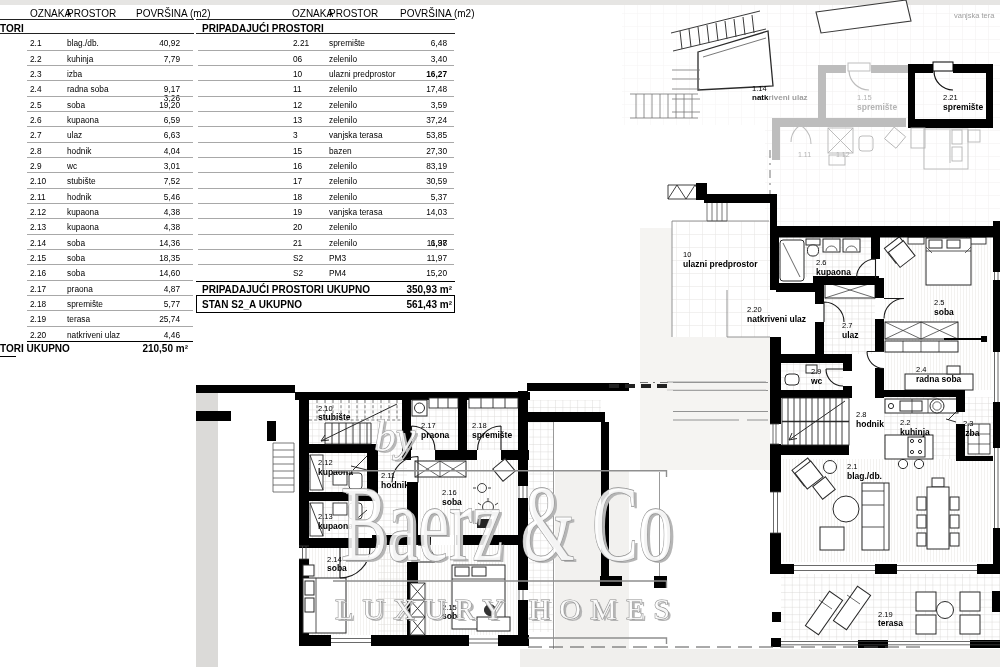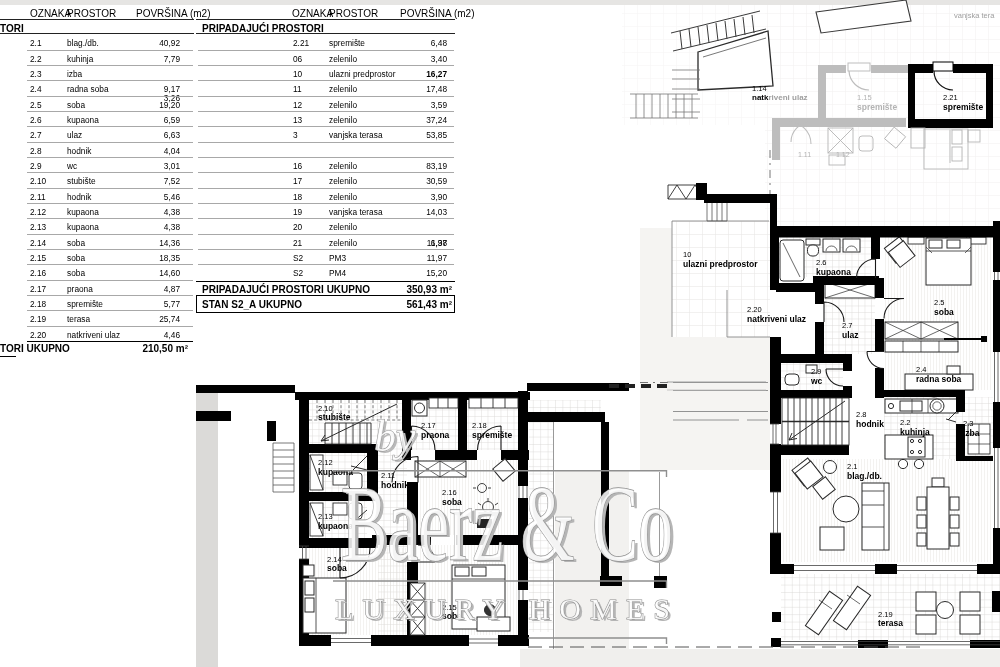--- a/index.html
+++ b/index.html
@@ -190,37 +190,42 @@
 <span style="position:absolute;left:133px;">zelenilo</span>
 <span style="position:absolute;right:8px;">37,24</span>
 </div>
 <div class="sep" style="left:2px;top:126.4px;width:256px;"></div>
 <div class="tr" style="top:128.2px;">
 <span style="position:absolute;left:97px;">3</span>
 <span style="position:absolute;left:133px;">vanjska terasa</span>
 <span style="position:absolute;right:8px;">53,85</span>
 </div>
 <div class="sep" style="left:2px;top:141.7px;width:256px;"></div>
+<div class="tr" style="top:143.5px;">
+<span style="position:absolute;left:97px;">15</span>
+<span style="position:absolute;left:133px;">bazen</span>
+<span style="position:absolute;right:8px;">27,30</span>
+</div>
 <div class="sep" style="left:2px;top:157.0px;width:256px;"></div>
 <div class="tr" style="top:158.8px;">
 <span style="position:absolute;left:97px;">16</span>
 <span style="position:absolute;left:133px;">zelenilo</span>
 <span style="position:absolute;right:8px;">83,19</span>
 </div>
 <div class="sep" style="left:2px;top:172.4px;width:256px;"></div>
 <div class="tr" style="top:174.2px;">
 <span style="position:absolute;left:97px;">17</span>
 <span style="position:absolute;left:133px;">zelenilo</span>
 <span style="position:absolute;right:8px;">30,59</span>
 </div>
 <div class="sep" style="left:2px;top:187.7px;width:256px;"></div>
 <div class="tr" style="top:189.5px;">
 <span style="position:absolute;left:97px;">18</span>
 <span style="position:absolute;left:133px;">zelenilo</span>
-<span style="position:absolute;right:8px;">3,90</span>
+<span style="position:absolute;right:8px;">5,37</span>
 </div>
 <div class="sep" style="left:2px;top:203.0px;width:256px;"></div>
 <div class="tr" style="top:204.8px;">
 <span style="position:absolute;left:97px;">19</span>
 <span style="position:absolute;left:133px;">vanjska terasa</span>
 <span style="position:absolute;right:8px;">14,03</span>
 </div>
 <div class="sep" style="left:2px;top:218.4px;width:256px;"></div>
 <div class="tr" style="top:220.2px;">
 <span style="position:absolute;left:97px;">20</span>

